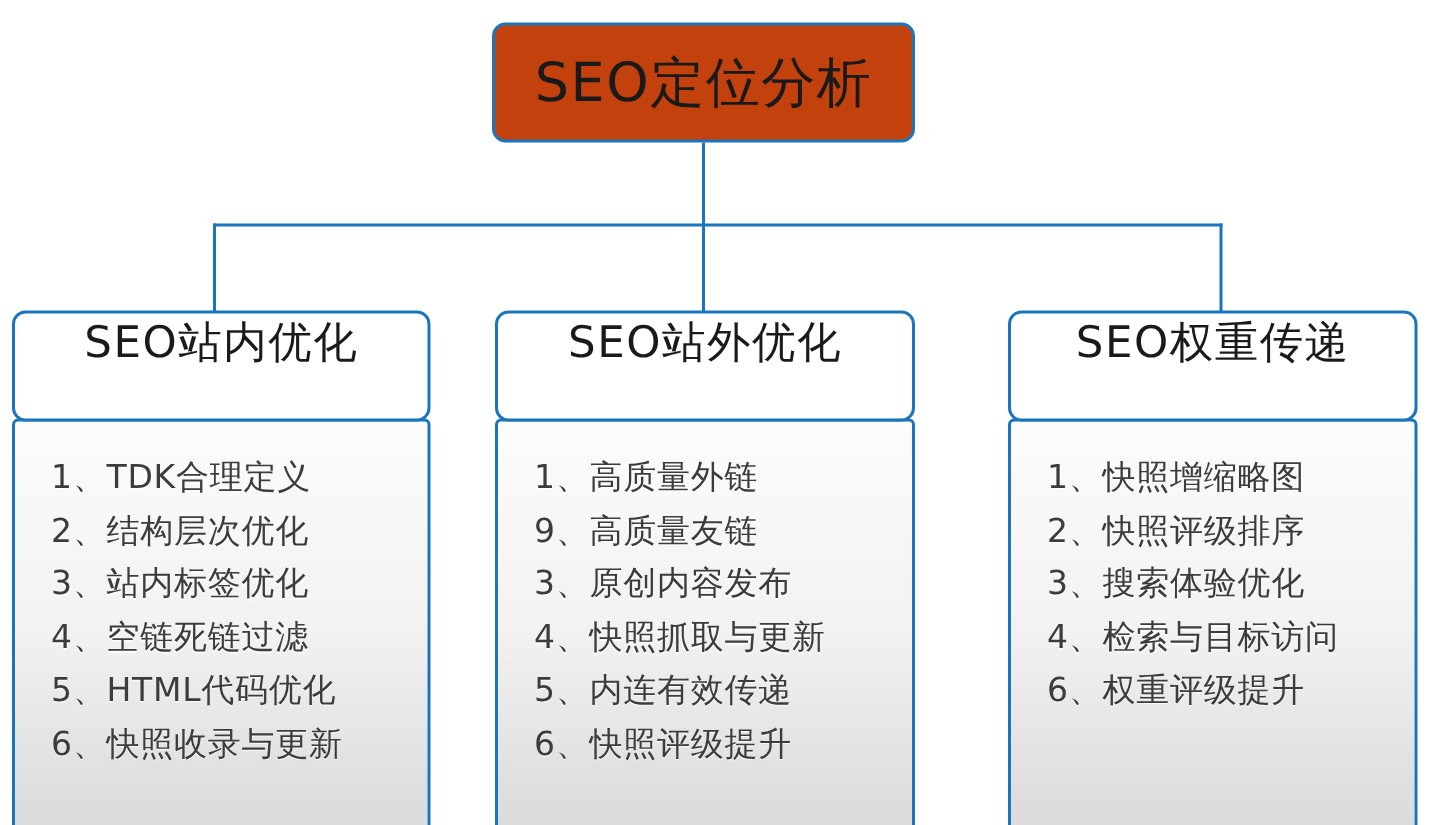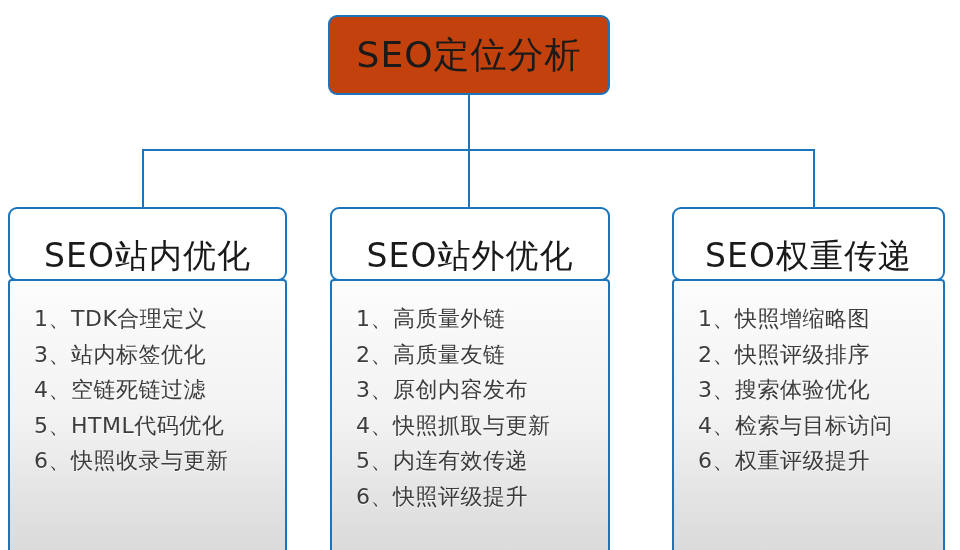--- a/index.html
+++ b/index.html
@@ -56,23 +56,23 @@
   .col-1 { left: 8px;   width: 279px; }
   .col-2 { left: 330px; width: 280px; border-radius: 32px; }
   .col-3 { left: 672px; width: 273px; }
   .col-header {
     box-sizing: border-box;
     height: 74px;
     background: #ffffff;
     border: 2px solid #1b75bc;
     border-radius: 9px;
     display: flex;
-    align-items: flex-end;
+    align-items: flex-start;
     justify-content: center;
-    font-size: 33px;
+    font-size: 29px;
     color: #1a1a1a;
     letter-spacing: 1px;
     white-space: nowrap;
     position: relative;
     z-index: 2;
   }
   .col-list {
     box-sizing: border-box;
     margin-top: -2px;
     height: 312px;
@@ -112,36 +112,37 @@
   <div class="line v drop-mid"></div>
   <div class="line v drop-right"></div>
 
   <div class="column col-1">
     <div class="col-header">
       <span>SEO站内优化</span>
     </div>
     <div class="col-list">
       <ul>
         <li>1、TDK合理定义</li>
+        <li>2、结构层次优化</li>
         <li>3、站内标签优化</li>
         <li>4、空链死链过滤</li>
         <li>5、HTML代码优化</li>
         <li>6、快照收录与更新</li>
       </ul>
     </div>
   </div>
 
   <div class="column col-2">
     <div class="col-header">
       <span>SEO站外优化</span>
     </div>
     <div class="col-list">
       <ul>
         <li>1、高质量外链</li>
-        <li>2、高质量友链</li>
+        <li>9、高质量友链</li>
         <li>3、原创内容发布</li>
         <li>4、快照抓取与更新</li>
         <li>5、内连有效传递</li>
         <li>6、快照评级提升</li>
       </ul>
     </div>
   </div>
 
   <div class="column col-3">
     <div class="col-header">

